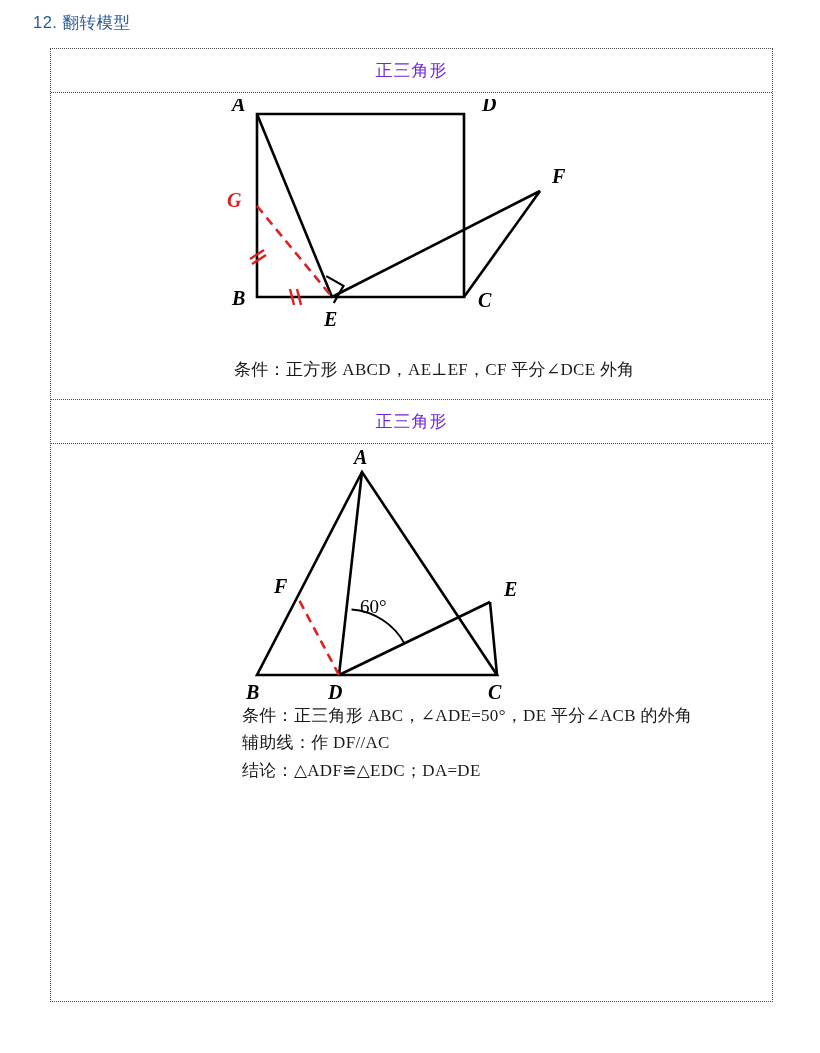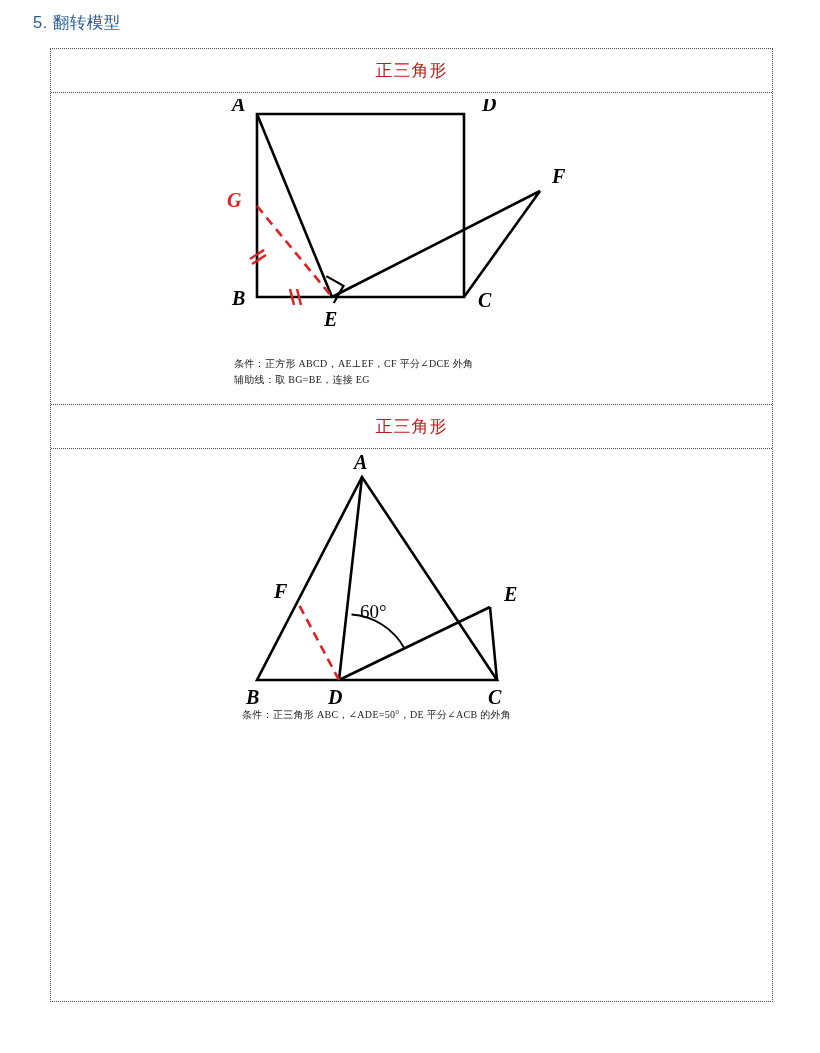--- a/index.html
+++ b/index.html
@@ -41,38 +41,38 @@
     height: 44px;
     border-bottom: 1px dotted #4a4a4a;
     display: flex;
     align-items: center;
     justify-content: center;
     box-sizing: border-box;
   }
   .section-header-text {
     font-family: "Liberation Sans", sans-serif;
     font-size: 17px;
-    color: #b91c1c;
+    color: #6d28d9;
     letter-spacing: 1px;
   }
   .section-divider {
     border-top: 1px dotted #4a4a4a;
   }
   .figure-wrap {
     display: flex;
     justify-content: center;
     align-items: flex-start;
     padding-top: 6px;
   }
   .statements {
     padding: 2px 0 16px 0;
   }
   .stmt-line {
     font-family: "Liberation Serif", "DejaVu Serif", serif;
-    font-size: 10px;
+    font-size: 17px;
     color: #1a1a1a;
     line-height: 1.6;
     padding-left: 183px;
     white-space: nowrap;
     letter-spacing: 0.3px;
   }
   .stmt-line.indent2 {
     padding-left: 191px;
   }
   .geom-label {
@@ -91,21 +91,21 @@
   }
   .angle-text {
     font-family: "Liberation Serif", "DejaVu Serif", serif;
     font-size: 19px;
     fill: #000000;
   }
 </style>
 </head>
 <body>
 
-<div class="page-title">5. 翻转模型</div>
+<div class="page-title">12. 翻转模型</div>
 
 <div class="model-box">
 
   <div class="section">
 
     <div class="section-header">
       <span class="section-header-text">正三角形</span>
     </div>
 
     <div class="figure-wrap">
@@ -142,21 +142,20 @@
         <text class="geom-label" x="30" y="206">B</text>
         <text class="geom-label" x="276" y="208">C</text>
         <text class="geom-label" x="122" y="227">E</text>
         <text class="geom-label" x="350" y="84">F</text>
         <text class="geom-label-red" x="25" y="108">G</text>
       </svg>
     </div>
 
     <div class="statements">
       <div class="stmt-line">条件：正方形 ABCD，AE⊥EF，CF 平分∠DCE 外角</div>
-      <div class="stmt-line">辅助线：取 BG=BE，连接 EG</div>
     </div>
 
   </div>
 
   <div class="section-divider"></div>
 
   <div class="section">
 
     <div class="section-header">
       <span class="section-header-text">正三角形</span>
@@ -184,17 +183,19 @@
         <text class="geom-label" x="126" y="249">D</text>
         <text class="geom-label" x="286" y="249">C</text>
         <text class="geom-label" x="302" y="146">E</text>
         <text class="geom-label" x="72" y="143">F</text>
         <text class="angle-text" x="158" y="163">60°</text>
       </svg>
     </div>
 
     <div class="statements">
       <div class="stmt-line indent2">条件：正三角形 ABC，∠ADE=50°，DE 平分∠ACB 的外角</div>
+      <div class="stmt-line indent2">辅助线：作 DF//AC</div>
+      <div class="stmt-line indent2">结论：△ADF≌△EDC；DA=DE</div>
     </div>
 
   </div>
 
 </div>
 
 </body></html>

